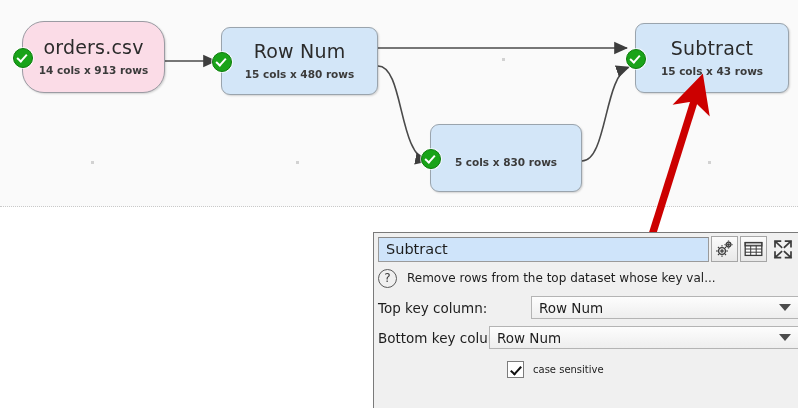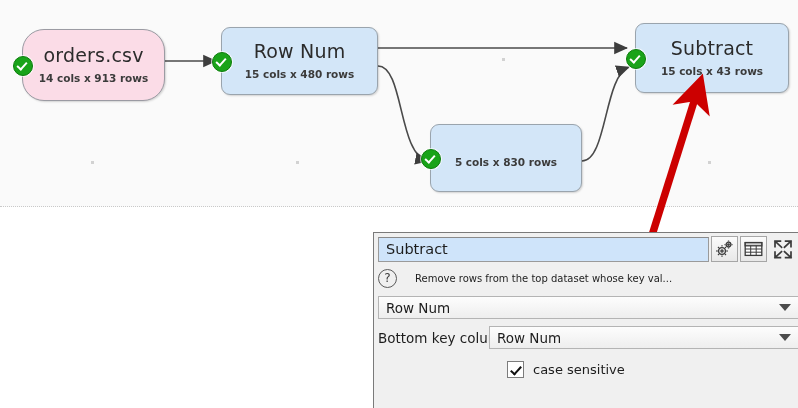--- a/index.html
+++ b/index.html
@@ -151,22 +151,22 @@
     font-size: 12px;
     color: #3a3a3a;
     display: flex;
     align-items: center;
     justify-content: center;
     flex: 0 0 auto;
     line-height: 1;
     font-family: "DejaVu Sans", sans-serif;
   }
   .desc-text {
-    margin-left: 18px;
-    font-size: 10px;
+    margin-left: 10px;
+    font-size: 12px;
     color: #1d1d1d;
     white-space: nowrap;
     overflow: hidden;
   }
 
   .field-row {
     display: flex;
     align-items: center;
     margin-top: 7px;
     height: 23px;
@@ -219,21 +219,21 @@
     content: "";
     position: absolute;
     left: 5px; top: 2px;
     width: 4px; height: 9px;
     border: solid #111111;
     border-width: 0 2.2px 2.2px 0;
     transform: rotate(42deg);
   }
   .check-label {
     margin-left: 9px;
-    font-size: 13px;
+    font-size: 10px;
     color: #1d1d1d;
     white-space: nowrap;
   }
 </style>
 </head>
 <body>
 
 <div id="canvas">
 
   <div class="grid-dot" style="left:91px;  top:161px;"></div>
@@ -246,21 +246,21 @@
       <marker id="ah" markerWidth="9" markerHeight="9" refX="8" refY="4.5" orient="auto">
         <path d="M0,0.6 L8.6,4.5 L0,8.4 z" fill="#3d3d3d"></path>
       </marker>
     </defs>
     <path d="M165,61 L216,61" stroke="#4a4a4a" stroke-width="1.6" fill="none" marker-end="url(#ah)"></path>
     <path d="M378,48 L627,48" stroke="#4a4a4a" stroke-width="1.6" fill="none" marker-end="url(#ah)"></path>
     <path d="M378,66 C404,66 398,155 428,161" stroke="#4a4a4a" stroke-width="1.6" fill="none" marker-end="url(#ah)"></path>
     <path d="M582,161 C607,161 604,76 629,67" stroke="#4a4a4a" stroke-width="1.6" fill="none" marker-end="url(#ah)"></path>
   </svg>
 
-  <div class="node pink" style="left:22px; top:29px; width:143px; height:72px;">
+  <div class="node pink" style="left:22px; top:21px; width:143px; height:72px;">
     <div class="status-dot"></div>
     <div class="node-title">orders.csv</div>
     <div class="node-sub">14 cols x 913 rows</div>
   </div>
 
   <div class="node blue" style="left:221px; top:27px; width:157px; height:68px;">
     <div class="status-dot"></div>
     <div class="node-title">Row Num</div>
     <div class="node-sub">15 cols x 480 rows</div>
   </div>
@@ -326,20 +326,21 @@
         </svg>
       </div>
     </div>
 
     <div class="desc-row">
       <div class="qmark">?</div>
       <div class="desc-text">Remove rows from the top dataset whose key val...</div>
     </div>
 
     <div class="field-row">
+      <div class="field-label top">Top key column:</div>
       <div class="combo">
         <span>Row Num</span>
         <span class="caret"></span>
       </div>
     </div>
 
     <div class="field-row">
       <div class="field-label bottom">Bottom key column:</div>
       <div class="combo">
         <span>Row Num</span>

